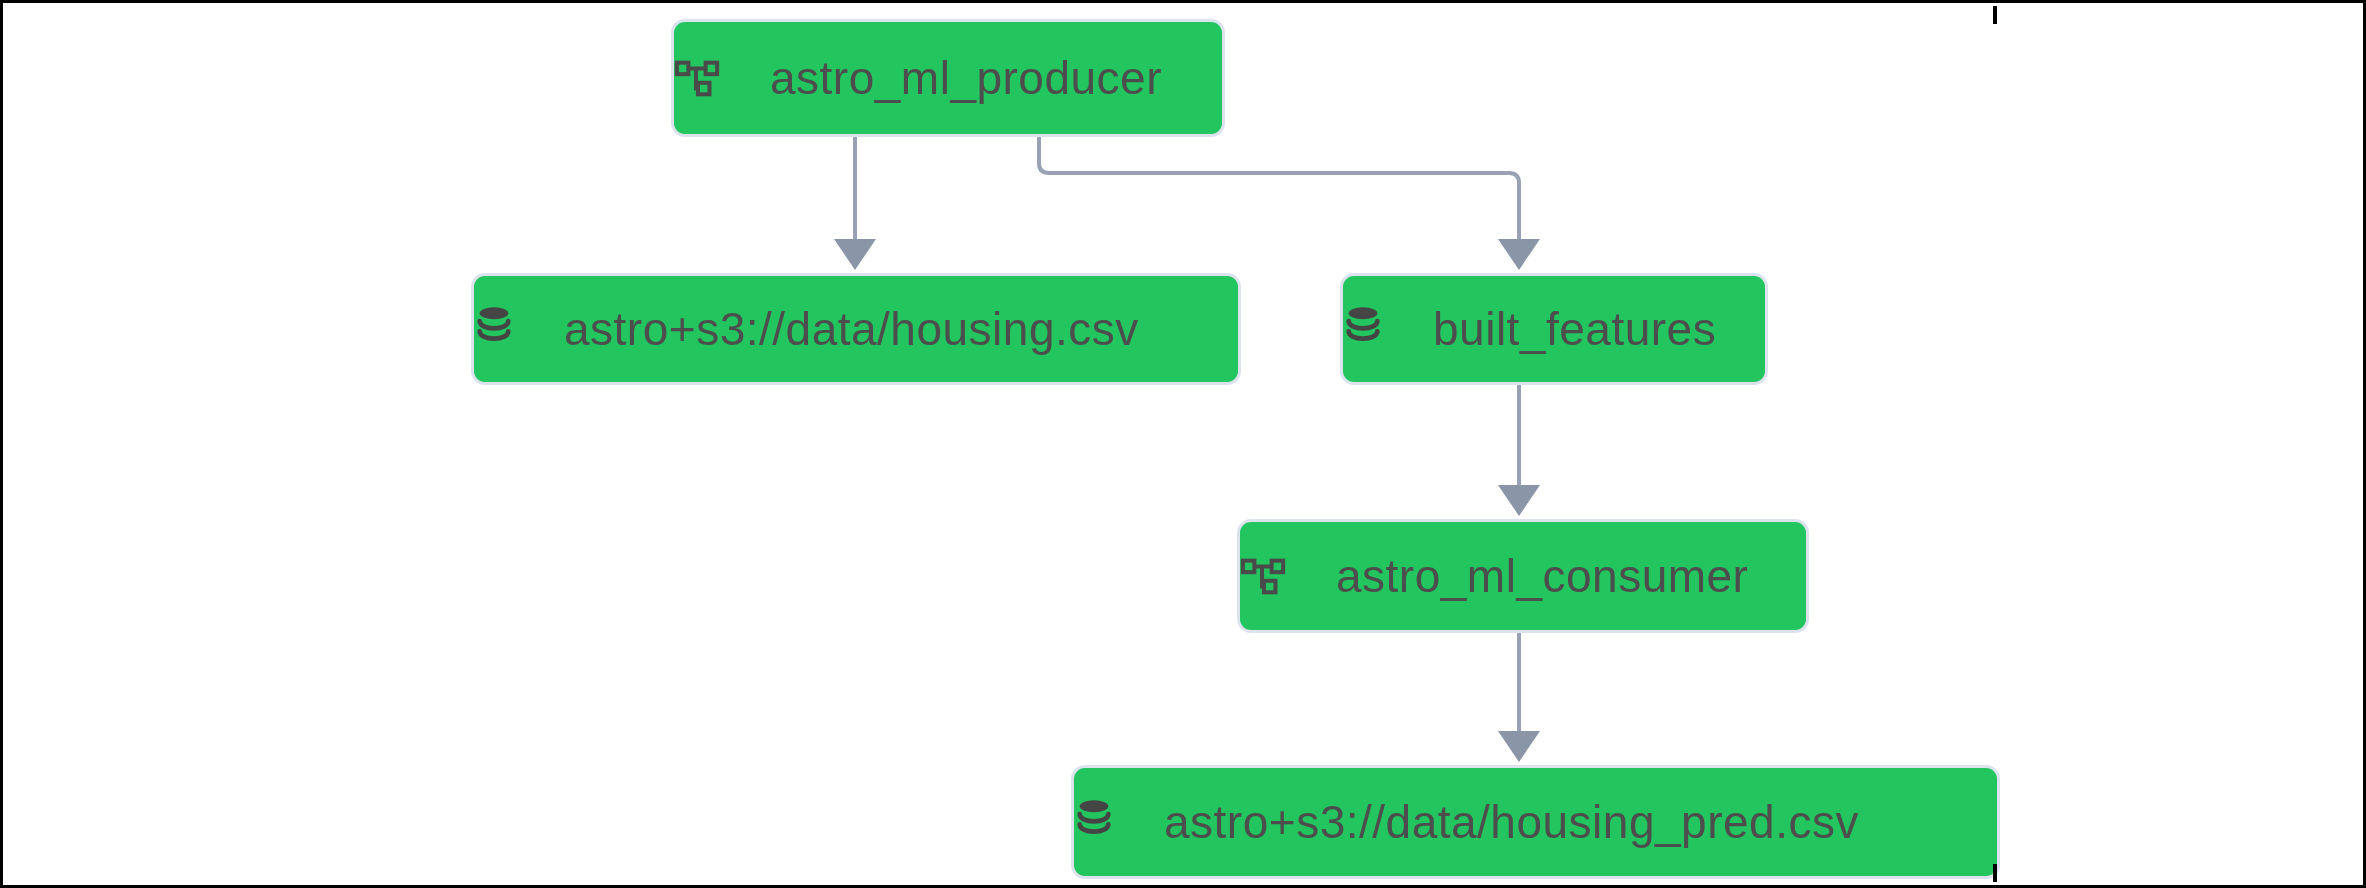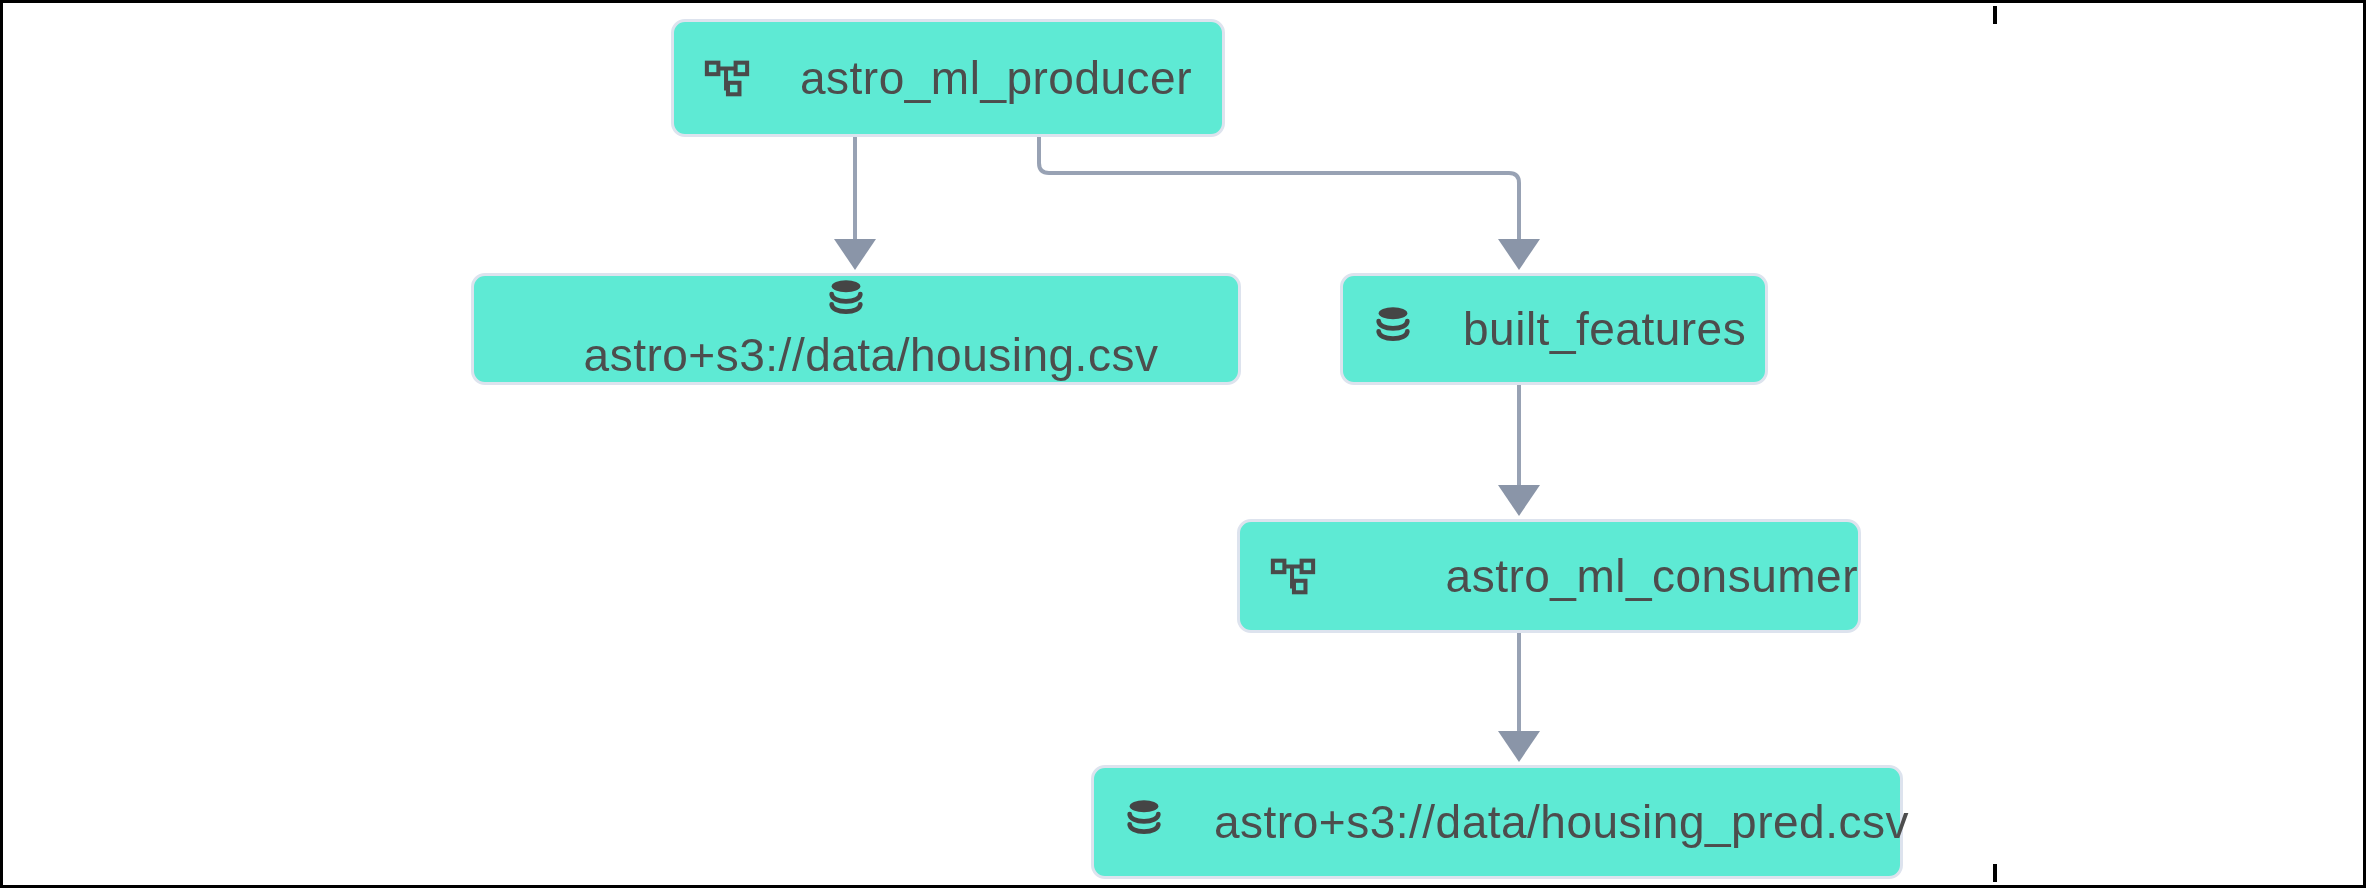--- a/index.html
+++ b/index.html
@@ -31,46 +31,45 @@
   .edges {
     position: absolute;
     left: 0; top: 0;
     pointer-events: none;
   }
 
   .node {
     position: absolute;
     display: flex;
     align-items: center;
-    background: #5eead4;
+    background: #22c55e;
     border: 3px solid #dde3ee;
     border-radius: 14px;
     box-sizing: border-box;
-    padding-left: 30px;
     color: #4d4d4d;
     font-size: 46px;
     white-space: nowrap;
     cursor: pointer;
   }
   .node .icon {
     display: flex;
     align-items: center;
     justify-content: center;
     margin-right: 50px;
     flex: none;
   }
   .node .label {
     letter-spacing: 0.5px;
   }
 
   .node-producer  { left:  668px; top:  16px; width: 554px; height: 118px; }
-  .node-housing   { left:  468px; top: 270px; width: 770px; height: 112px; flex-direction: column; }
+  .node-housing   { left:  468px; top: 270px; width: 770px; height: 112px; }
   .node-features  { left: 1306px; top: 270px; width: 428px; height: 112px; margin-left: 31px; }
-  .node-consumer  { left: 1234px; top: 516px; width: 624px; height: 114px; justify-content: space-between; }
-  .node-pred      { left: 1068px; top: 762px; width: 812px; height: 114px; margin-left: 20px; }
+  .node-consumer  { left: 1234px; top: 516px; width: 572px; height: 114px; }
+  .node-pred      { left: 1068px; top: 762px; width: 929px; height: 114px; }
 </style>
 </head>
 <body>
 
 <div class="canvas">
 
   <svg class="edges" width="2360" height="882" viewBox="0 0 2360 882">
 
     <g>
       <path d="M852 131 V236" stroke="#98a2b4" stroke-width="4" fill="none"></path>

